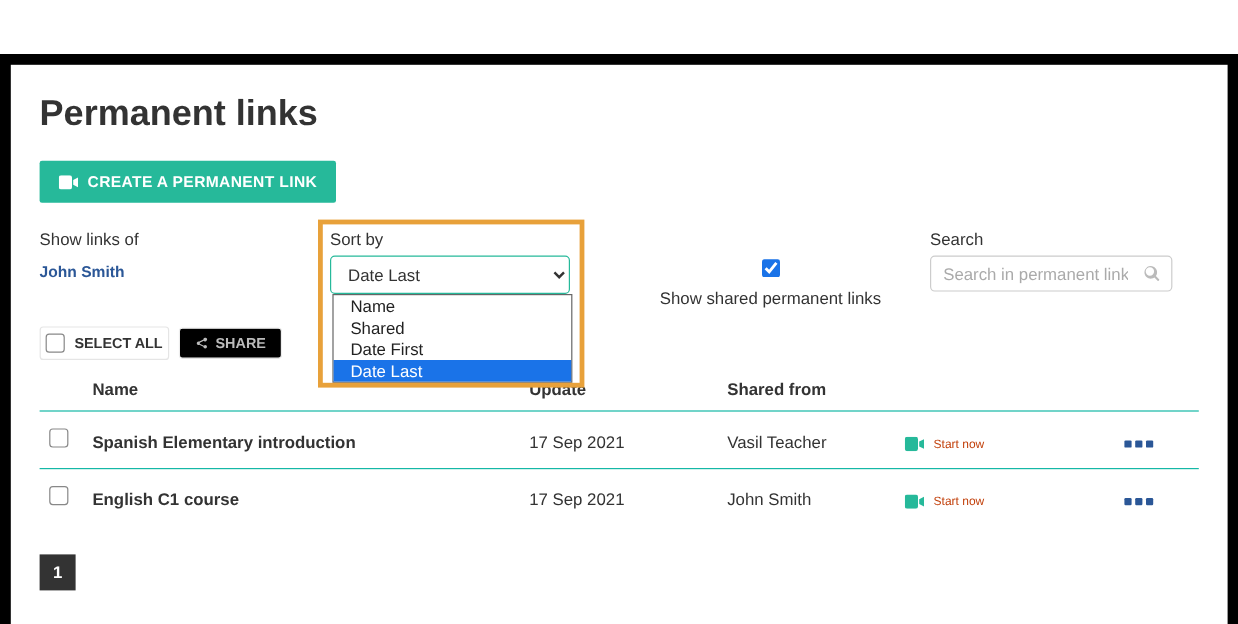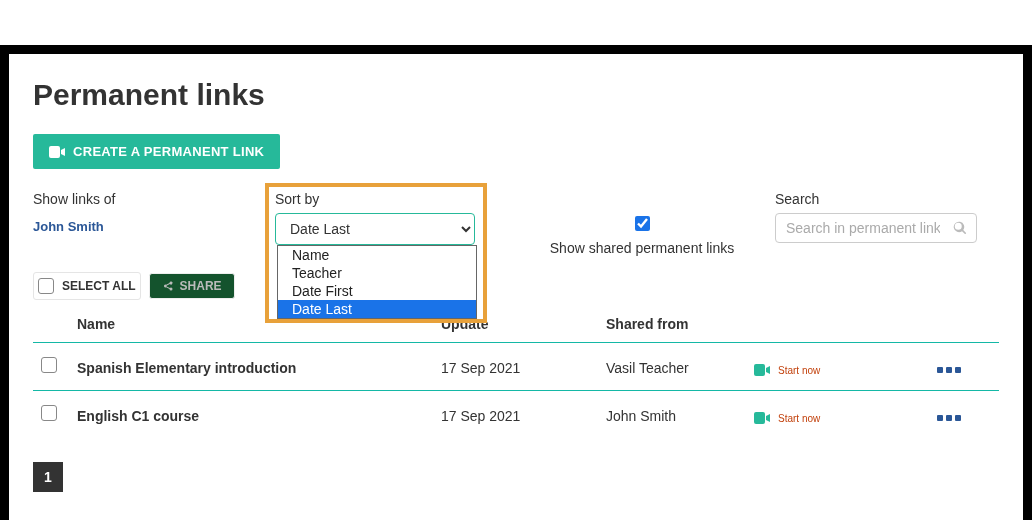--- a/index.html
+++ b/index.html
@@ -125,21 +125,21 @@
     color:#333;
     background:#fff;
     cursor:pointer;
   }
   .bulk-checkbox {
     width:16px; height:16px; border:1.5px solid #888; border-radius:3px; display:inline-block;
   }
   .share-btn {
     display:flex; align-items:center; gap:6px;
     border:1px solid #eee;
-    background:#14532d;
+    background:#000000;
     color:#bbb;
     font-size:12px;
     font-weight:700;
     padding:5px 12px;
     border-radius:3px;
   }
 
   .table {
     margin-top:6px;
   }
@@ -215,21 +215,21 @@
       <span class="user-link">John Smith</span>
     </div>
 
     <div class="filter-block fb-sort">
       <span class="filter-label">Sort by</span>
       <select class="sort-select">
         <option>Date Last</option>
       </select>
       <div class="sort-options">
         <div class="opt">Name</div>
-        <div class="opt">Teacher</div>
+        <div class="opt">Shared</div>
         <div class="opt">Date First</div>
         <div class="opt selected">Date Last</div>
       </div>
       <div class="sort-highlight"></div>
     </div>
 
     <div class="filter-block fb-shared">
       <input type="checkbox" class="shared-checkbox" checked="" style="">
       <span class="shared-label">Show shared permanent links</span>
     </div>

